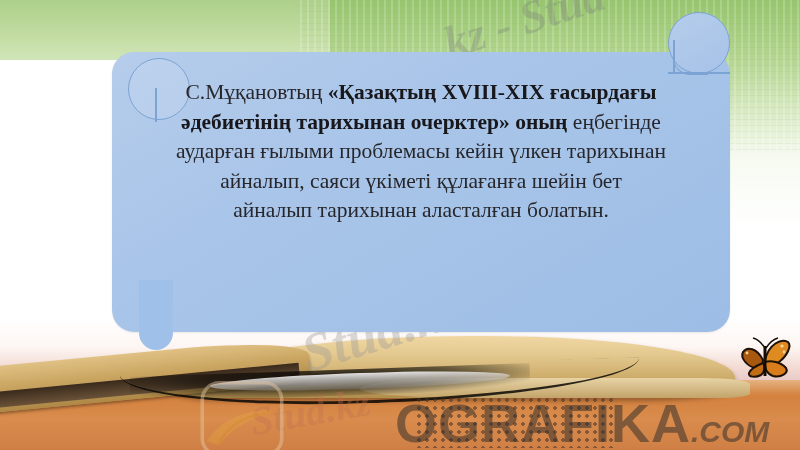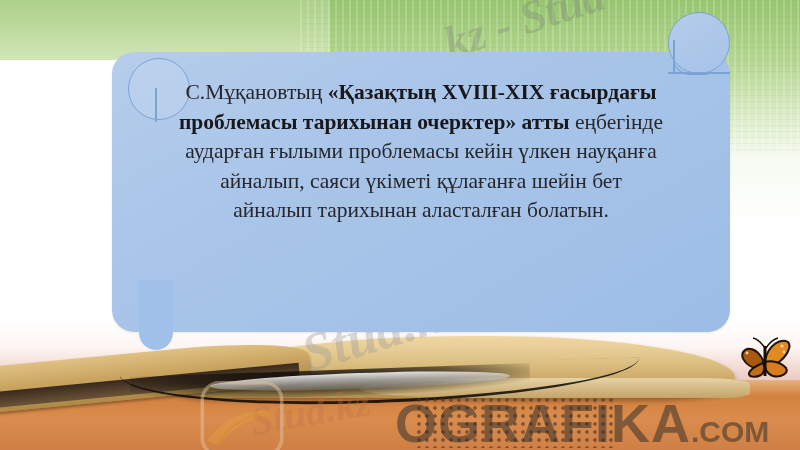--- a/index.html
+++ b/index.html
@@ -129,21 +129,21 @@
     color:rgba(190,110,80,.34);
     transform:rotate(-10deg);white-space:nowrap;
   }
   .wm-brand{
     left:395px;top:392px;
     font-family:"Liberation Sans", sans-serif;
     font-size:54px;font-weight:700;letter-spacing:1px;
     color:rgba(40,40,40,.50);
     white-space:nowrap;
   }
-  .wm-brand .sm{font-size:30px;letter-spacing:0;}
+  .wm-brand .sm{font-size:30px;letter-spacing:0;font-style:italic;}
   .wm-dots{
     left:415px;top:396px;width:200px;height:52px;
     background-image:radial-gradient(rgba(70,50,40,.55) 30%, rgba(0,0,0,0) 32%);
     background-size:8px 8px;
   }
   .wm-logo{
     left:185px;top:238px;width:118px;height:112px;opacity:.40;
   }
   .wm-logo2{
     left:196px;top:380px;width:92px;height:78px;opacity:.45;
@@ -280,20 +280,20 @@
     <div class="panel-tab"></div>
     <div class="curl curl-l"></div>
     <div class="curl-l-stem"></div>
     <div class="curl curl-r"></div>
     <div class="curl-r-inner"></div>
     <div class="curl-r-stem"></div>
     <div class="panel-topline"></div>
 
     <div class="text-block" id="body-text">
         <span class="ln"><span>С.Мұқановтың </span><b> «Қазақтың XVIII-XIX ғасырдағы</b></span>
-        <span class="ln"><b>проблемасы тарихынан очерктер» атты</b><span> еңбегінде</span></span>
-        <span class="ln"><span>аударған ғылыми проблемасы кейін үлкен науқанға</span></span>
+        <span class="ln"><b>әдебиетінің тарихынан очерктер» оның</b><span> еңбегінде</span></span>
+        <span class="ln"><span>аударған ғылыми проблемасы кейін үлкен тарихынан</span></span>
         <span class="ln"><span>айналып, саяси үкіметі құлағанға шейін бет</span></span>
         <span class="ln"><span>айналып тарихынан аласталған болатын.</span></span>
       </div>
   </div>
 
 </div>
 
 </body></html>

